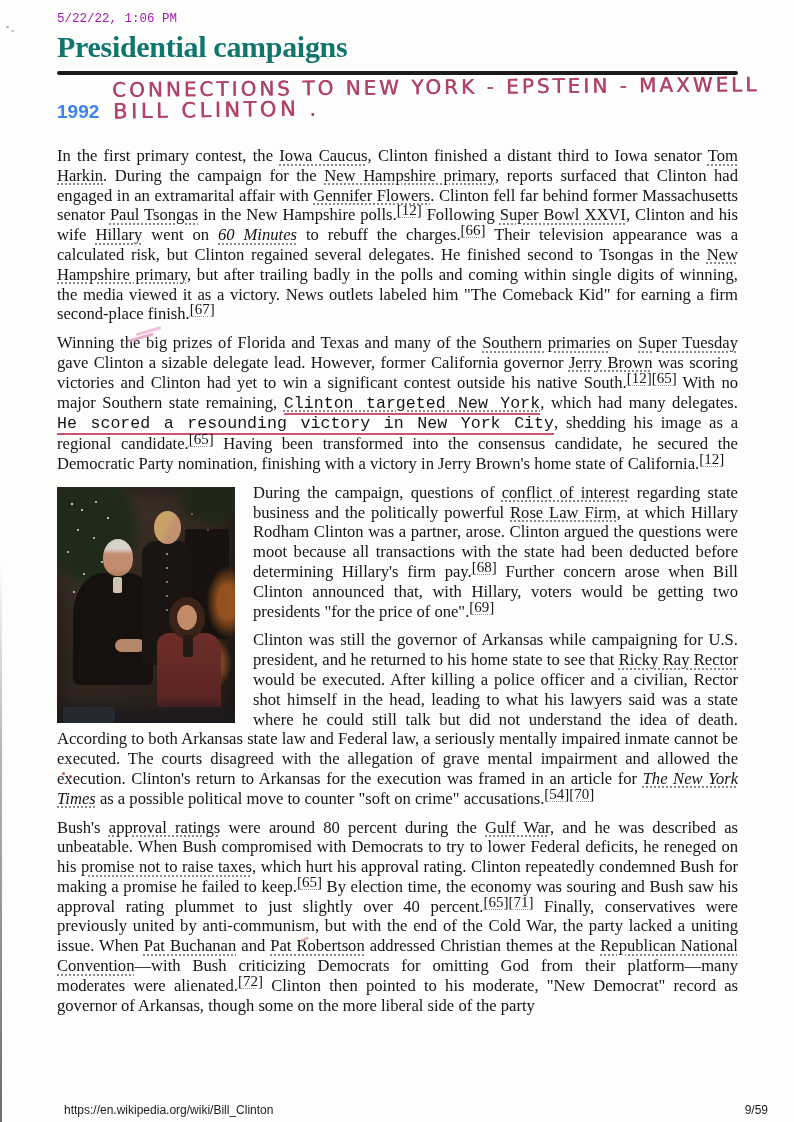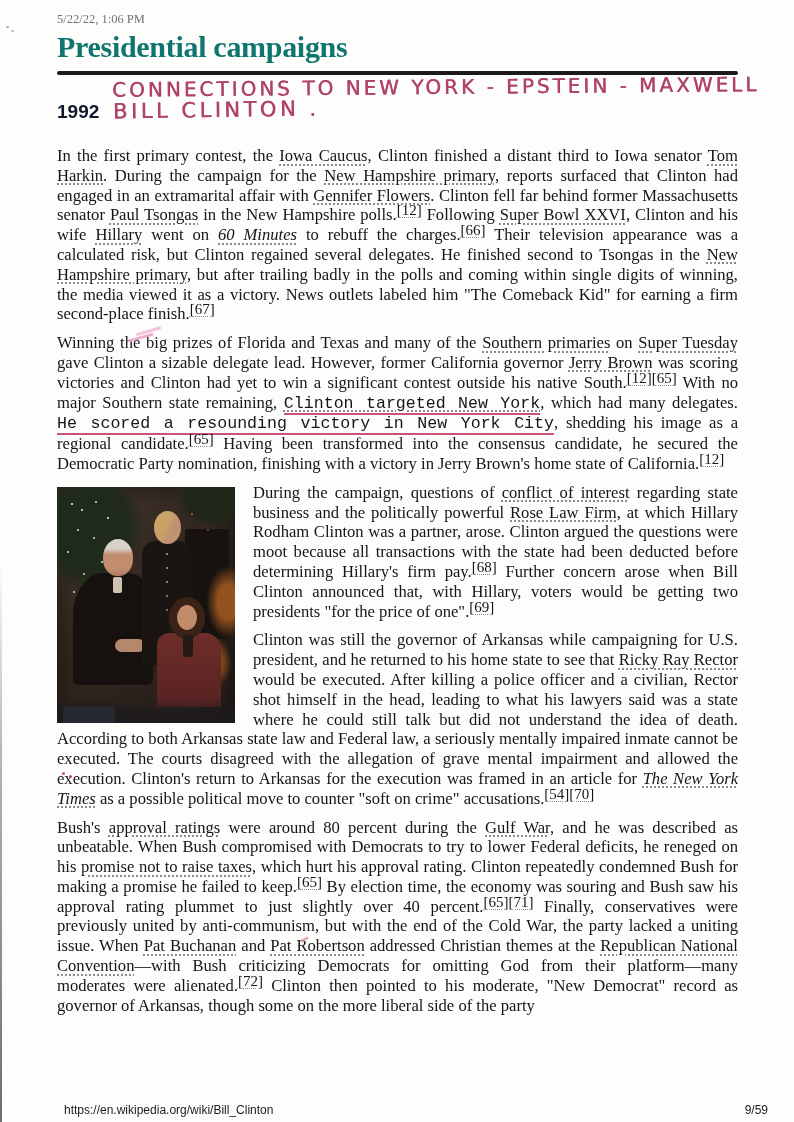--- a/index.html
+++ b/index.html
@@ -1,33 +1,33 @@
 <!DOCTYPE html>
 <html><head>
 <meta charset="utf-8">
 <style>
   html,body{margin:0;padding:0;background:#e8e8e8;}
   .page{position:relative;width:794px;height:1122px;background:#fdfdfc;margin:0 auto;
         font-family:"Liberation Serif", serif;color:#151515;overflow:hidden;}
   
   .pheader{position:absolute;top:12px;left:57px;right:40px;height:16px;
-           font-family:Liberation Serif, serif;font-size:12.5px;color:#737373;}
+           font-family:Liberation Mono, monospace;font-size:12.5px;color:#a21caf;}
   .pheader .dt{position:absolute;left:0;top:0;}
   .pheader .ct{position:absolute;left:0;right:0;text-align:center;top:0;}
   
   .title{position:absolute;top:30px;left:57px;margin:0;font-size:30px;font-weight:bold;
          font-family:"Liberation Serif", serif;letter-spacing:-0.3px;color:#0f766e;}
   .rule{position:absolute;top:71px;left:57px;width:681px;height:4px;background:#1b1b1b;border-radius:2px;}
   
   .hw{position:absolute;font-family:"DejaVu Sans", sans-serif;color:#b0436c;
       text-shadow:0.5px 0 currentColor;white-space:nowrap;}
   .hw1{top:75px;left:112px;font-size:20px;letter-spacing:3px;transform:rotate(-0.5deg);}
   .hw2{top:98px;left:113px;font-size:21px;letter-spacing:3.5px;transform:rotate(-0.8deg);}
   .h1992{position:absolute;top:101px;left:57px;margin:0;font-size:19px;font-weight:bold;
-         font-family:"Liberation Sans", sans-serif;color:#0f172a;}
+         font-family:"Liberation Sans", sans-serif;color:#3b82f6;}
   
   .body{position:absolute;top:146px;left:57px;width:681px;}
   .bp{margin:0 0 9px 0;font-size:16.6px;line-height:19.8px;text-align:justify;}
   .seg-link{text-decoration:underline dotted 1.5px #8b8b8b;text-underline-offset:3px;}
   .seg-i{font-style:italic;}
   .seg-sup{font-size:15px;vertical-align:5px;line-height:0;
            text-decoration:underline dotted 1px #8b8b8b;text-underline-offset:2px;}
   .seg-red{border-bottom:2.5px solid rgba(193,53,96,0.85);font-family:Liberation Mono, monospace;}
   
   figure{float:left;width:178px;margin:4px 18px 4px 0;padding:0;}

